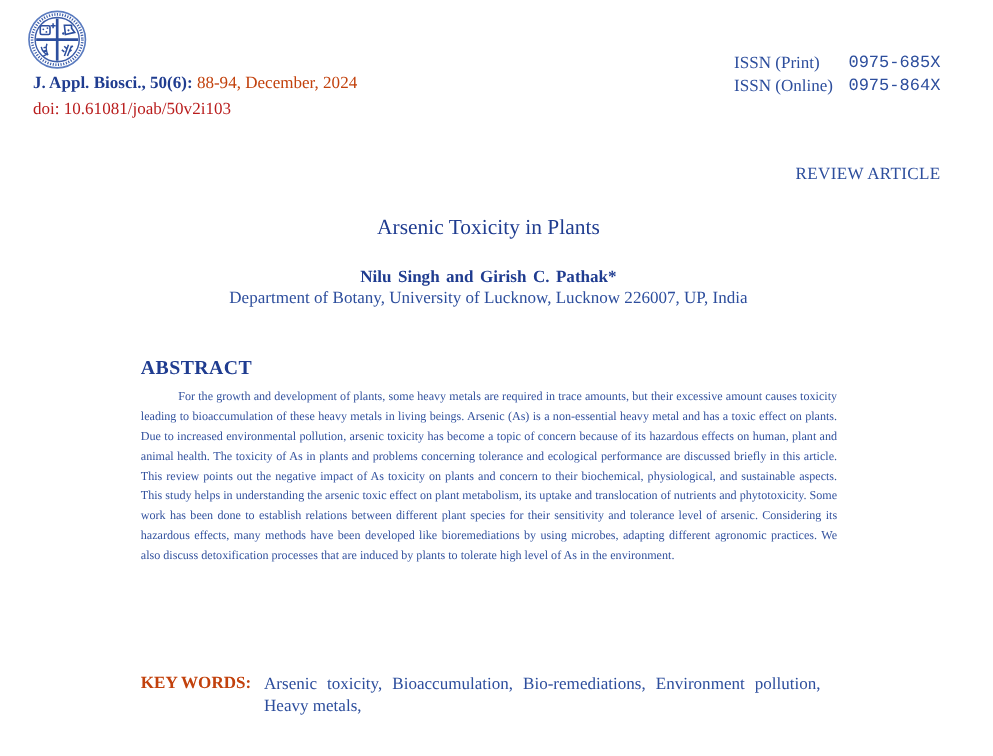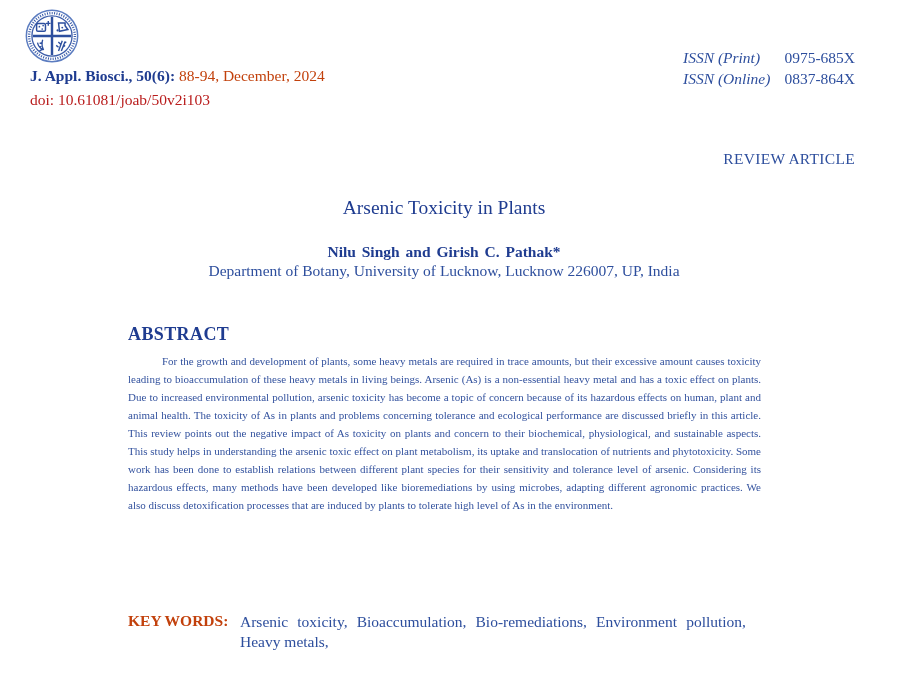--- a/index.html
+++ b/index.html
@@ -15,22 +15,22 @@
 
   .logo { position: absolute; left: 24px; top: 8px; width: 56px; height: 56px; }
 
   .cite-block { position: absolute; left: 30px; top: 64px; font-size: 15.5px; line-height: 24px; white-space: nowrap; }
   .cite-bold { font-weight: bold; color: #1f3c90; }
   .cite-rest { color: #c2410c; }
   .doi-line { color: #b91c1c; }
 
   .issn-block { position: absolute; top: 47px; right: 48px; }
   .issn-grid { display: grid; grid-template-columns: auto auto; column-gap: 14px; row-gap: 0; font-size: 15.5px; line-height: 21px; color: #2d4e9d; }
-  .issn-label { text-align: left; font-style: italic; }
-  .issn-value { text-align: left; }
+  .issn-label { text-align: left; }
+  .issn-value { text-align: left; font-family: Liberation Mono, monospace; }
 
   .article-type { position: absolute; top: 150px; right: 48px; font-size: 15.5px; color: #2d4e9d; letter-spacing: 0.3px; }
 
   .title { position: absolute; left: 128px; width: 632px; top: 197px; text-align: center;
            font-size: 19.5px; font-weight: normal; color: #1f3c90; }
   .authors { position: absolute; left: 128px; width: 632px; top: 243px; text-align: center;
              font-size: 15.5px; font-weight: bold; color: #1f3c90; word-spacing: 2px; }
   .affiliation { position: absolute; left: 128px; width: 632px; top: 262px; text-align: center;
                  font-size: 15.5px; color: #2d4e9d; }
 
@@ -79,21 +79,21 @@
   <div class="cite-block">
     <div><span class="cite-bold">J. Appl. Biosci., 50(6):</span><span class="cite-rest"> 88-94, December, 2024</span></div>
     <div class="doi-line">doi: 10.61081/joab/50v2i103</div>
   </div>
 
   <div class="issn-block">
     <div class="issn-grid">
       <span class="issn-label">ISSN (Print)</span>
       <span class="issn-value">0975-685X</span>
       <span class="issn-label">ISSN (Online)</span>
-      <span class="issn-value">0837-864X</span>
+      <span class="issn-value">0975-864X</span>
     </div>
   </div>
 
   <div class="article-type">REVIEW ARTICLE</div>
 
   <h1 class="title">Arsenic Toxicity in Plants</h1>
   <div class="authors">Nilu Singh and Girish C. Pathak*</div>
   <div class="affiliation">Department of Botany, University of Lucknow, Lucknow 226007, UP, India</div>
 
   <h2 class="abstract-heading">ABSTRACT</h2>

